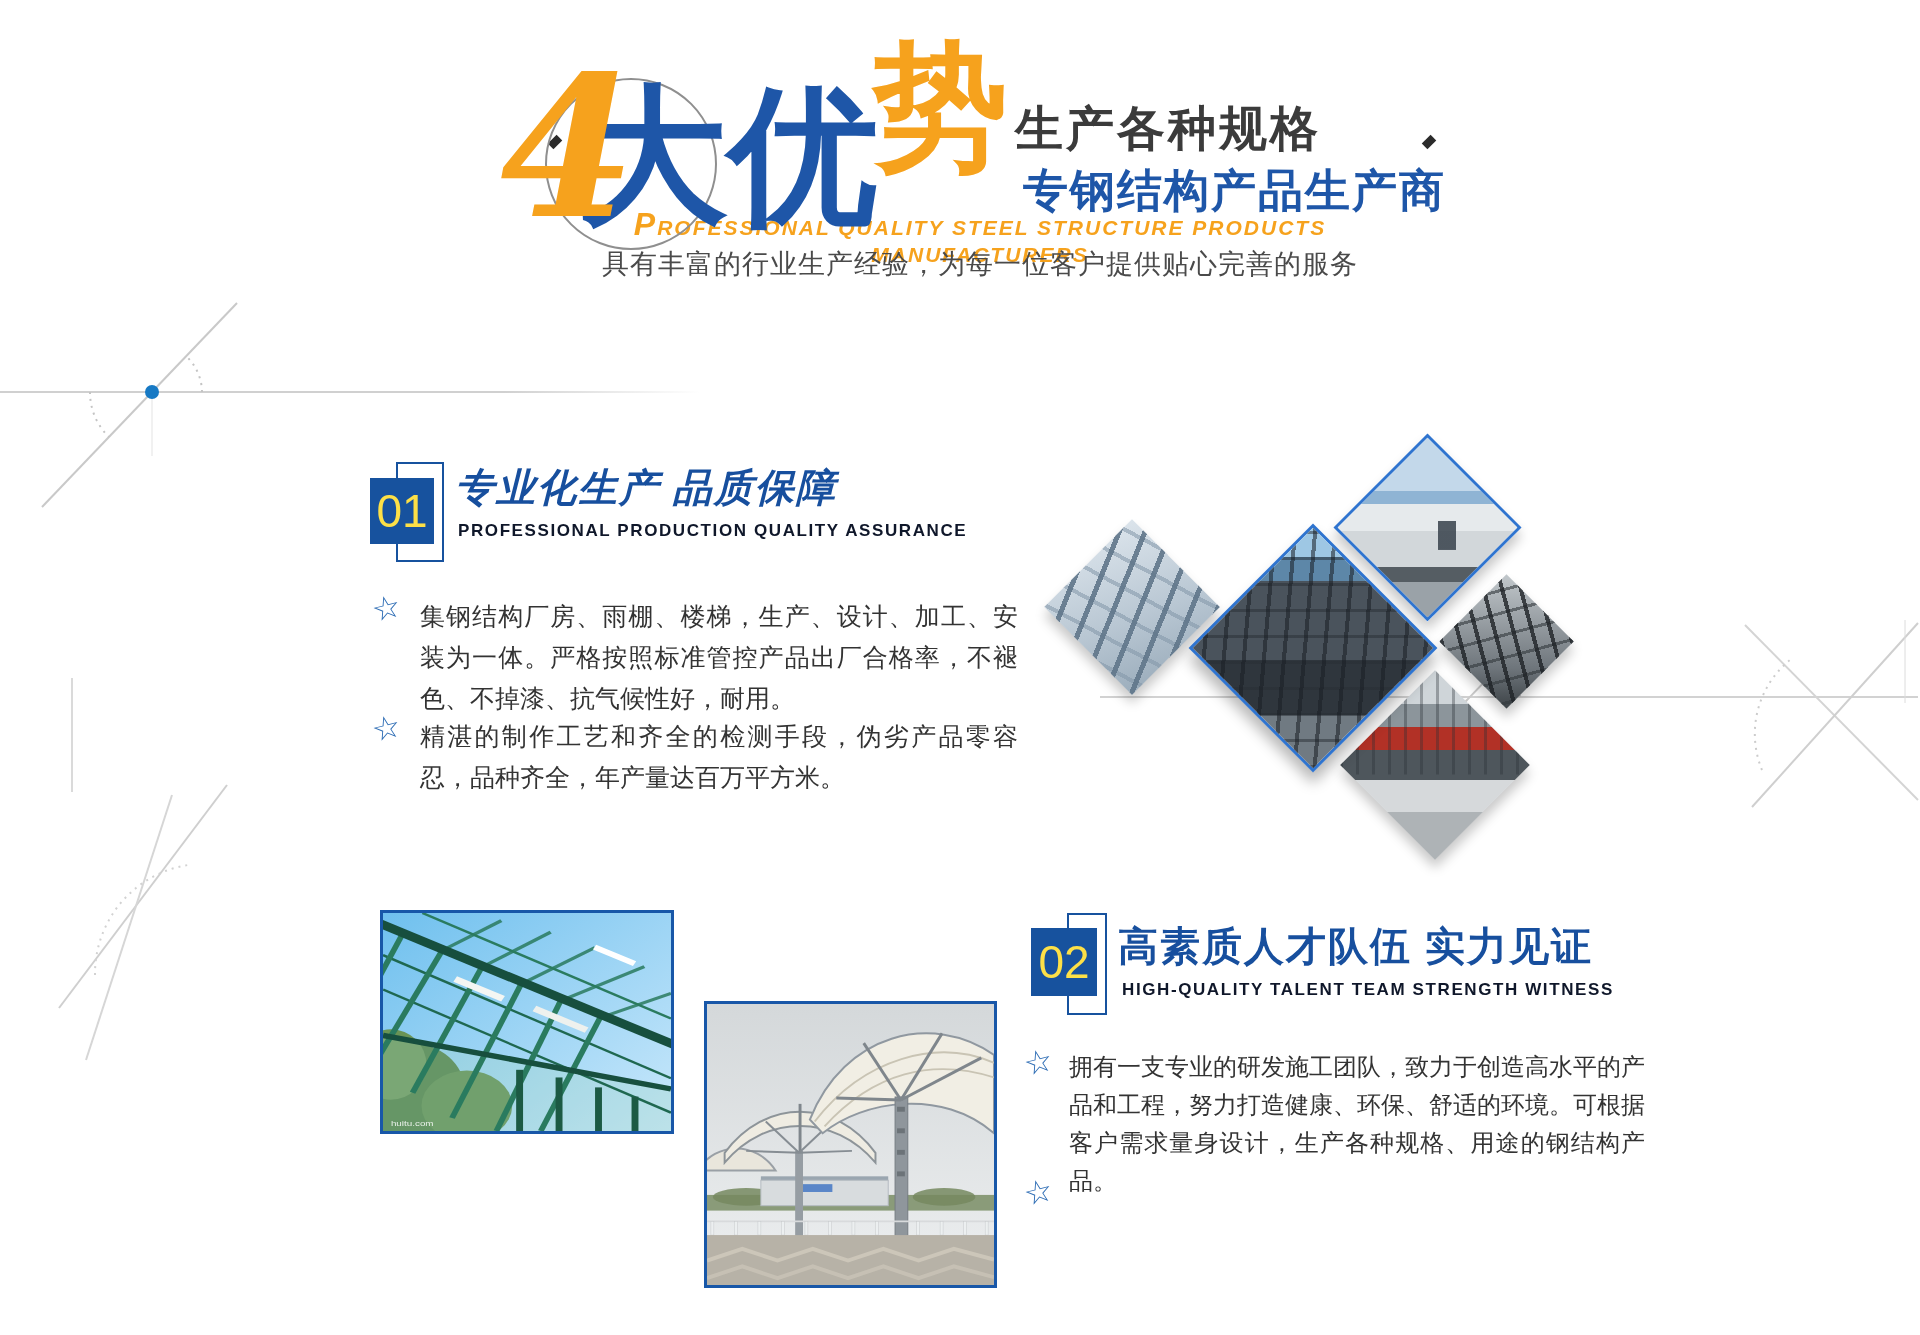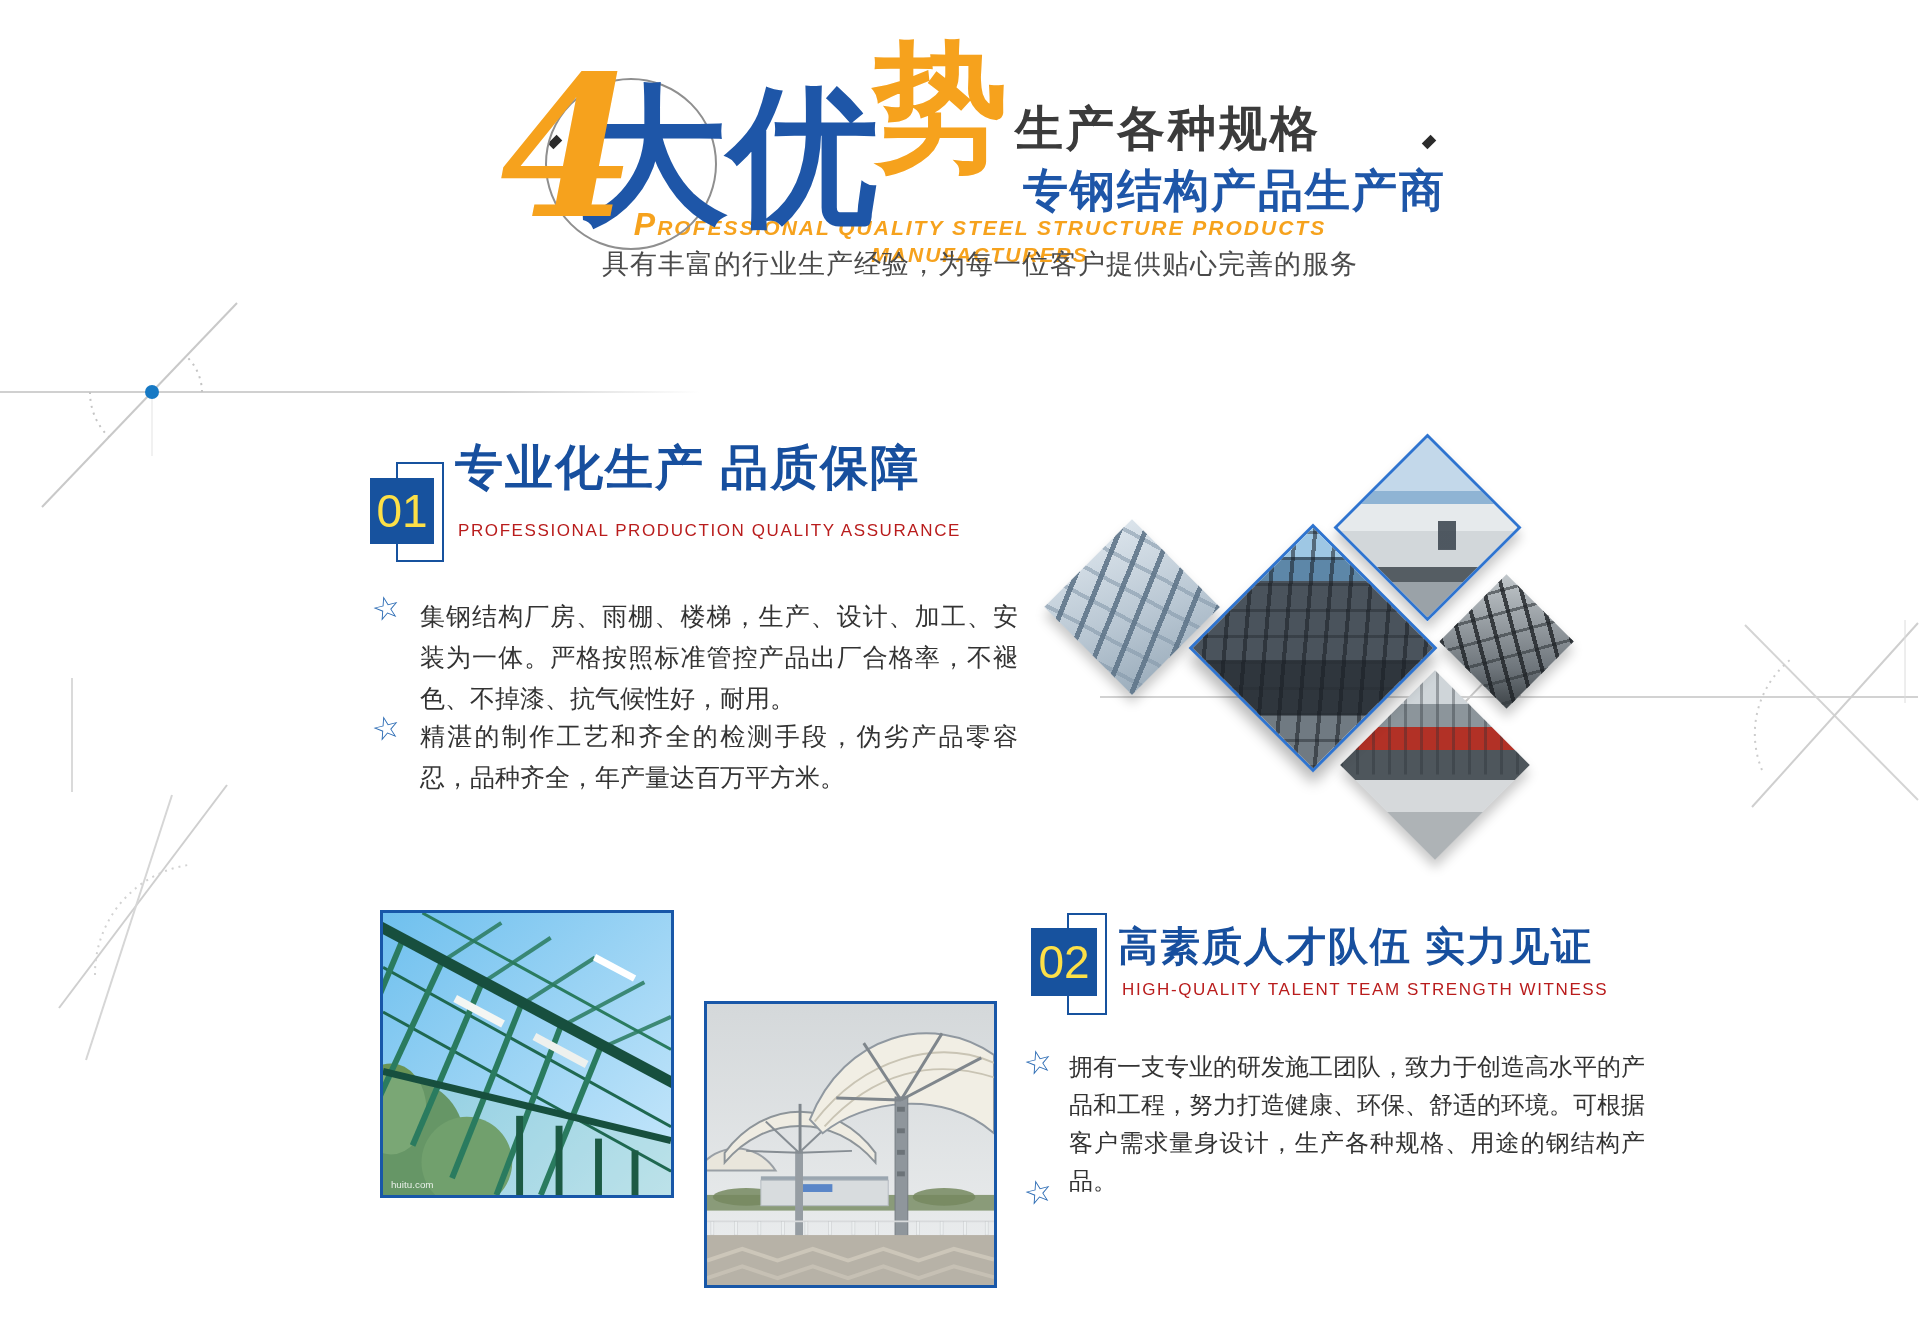--- a/index.html
+++ b/index.html
@@ -36,23 +36,23 @@
   
   .badge-outline{border:2px solid #17529E;background:transparent;z-index:1;}
   .badge{background:#17529E;color:#fde047;display:flex;align-items:center;justify-content:center;
          font-size:46px;z-index:2;}
   #badge1-outline{left:396px;top:462px;width:44px;height:96px;}
   #badge1{left:370px;top:478px;width:64px;height:66px;}
   #badge2-outline{left:1067px;top:913px;width:36px;height:98px;}
   #badge2{left:1031px;top:928px;width:66px;height:68px;}
 
   .sec-title{font-weight:bold;color:#174F9E;letter-spacing:2px;line-height:1;}
-  #title1{left:455px;top:444px;font-size:48px;}
+  #title1{left:455px;top:468px;font-size:39px;font-style:italic;}
   #title2{left:1118px;top:926px;font-size:40px;}
-  .sec-sub{color:#b91c1c;letter-spacing:1.6px;font-weight:400;}
+  .sec-sub{color:#0f172a;letter-spacing:1.6px;font-weight:700;}
   #sub1{left:458px;top:521px;font-size:17px;}
   #sub2{left:1122px;top:980px;font-size:17px;}
 
   .star{color:#2E6DB5;font-size:32px;line-height:1;transform:rotate(-14deg);}
   .bullet{color:#333;font-size:25px;line-height:41px;text-align:justify;}
   #star1a{left:372px;top:592px;} #bullet1a{left:420px;top:596px;width:598px;}
   #star1b{left:372px;top:712px;} #bullet1b{left:420px;top:716px;width:598px;}
   #star2a{left:1024px;top:1046px;} #bullet2a{left:1069px;top:1048px;width:576px;font-size:24px;line-height:38px;}
   #star2b{left:1024px;top:1176px;} #bullet2b{left:1069px;top:1178px;width:576px;font-size:24px;line-height:38px;}
 
@@ -84,21 +84,21 @@
   #dmd2{left:1225px;top:560px;width:170px;height:170px;border:3px solid #2F74CF;z-index:3;
         box-shadow:8px 8px 14px rgba(0,0,0,0.28);}
   #dmd2 .dmd-fill{left:-35px;top:-35px;width:240px;height:240px;
     background:
       repeating-linear-gradient(95deg,rgba(25,30,36,.55) 0 4px,rgba(0,0,0,0) 4px 20px),
       repeating-linear-gradient(0deg,rgba(40,46,52,.5) 0 3px,rgba(0,0,0,0) 3px 26px),
       linear-gradient(180deg,#9ec7e4 0 12%,#5d87a8 12% 22%,#4a535c 22% 55%,#2f363d 55% 78%,#707a82 78% 100%);}
 
   
   .photo{border:3px solid #1857A8;box-sizing:border-box;background:#fff;}
-  #photo1{left:380px;top:910px;width:294px;height:288px;}
+  #photo1{left:380px;top:910px;width:294px;height:224px;}
   #photo2{left:704px;top:1001px;width:293px;height:287px;}
   .photo svg{display:block;width:100%;height:100%;}
 </style>
 </head>
 <body>
 
 <div class="page">
 
   <div class="abs" id="flank-line-left"></div>
   <div class="abs flank-diamond" id="flank-diamond-left"></div>

